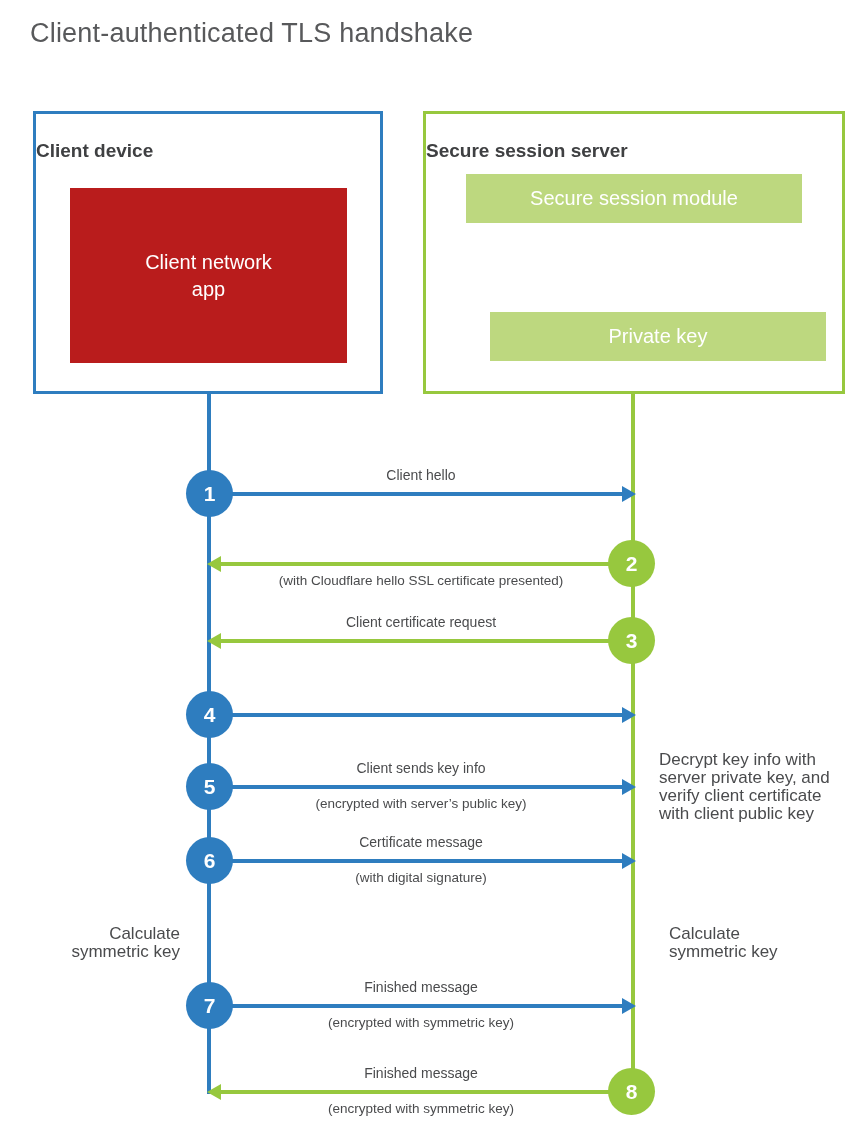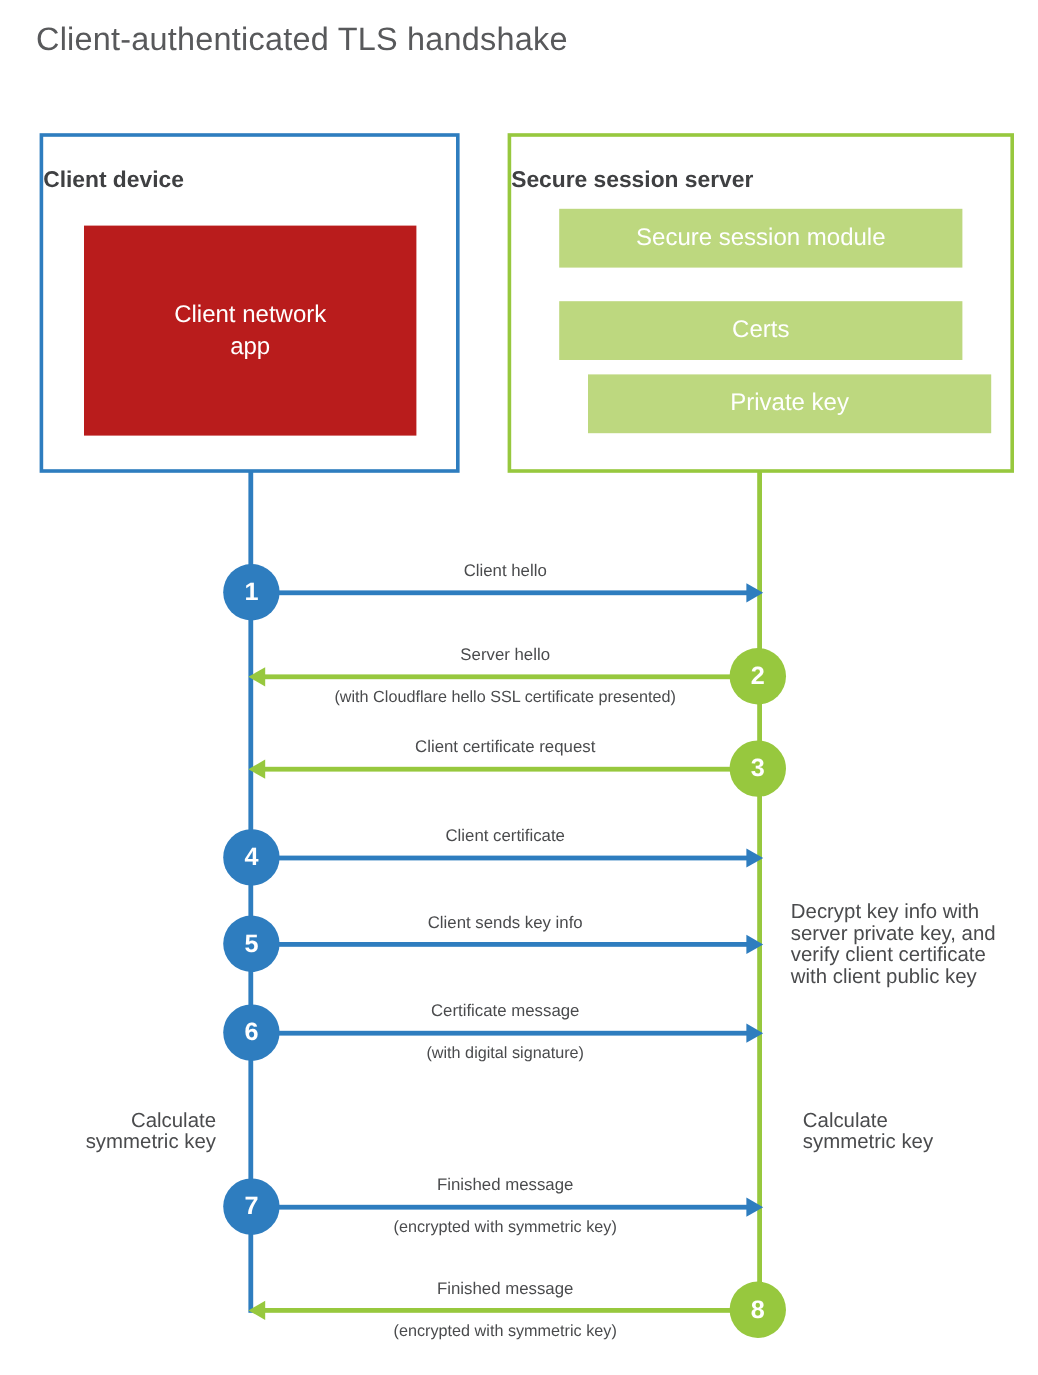--- a/index.html
+++ b/index.html
@@ -72,45 +72,43 @@
   <div class="outer-box client">
     <div class="box-title">Client device</div>
   </div>
   <div class="client-app">Client network
 app</div>
 
   <div class="outer-box server">
     <div class="box-title">Secure session server</div>
   </div>
   <div class="server-bar bar-1">Secure session module</div>
-  <div class="server-bar bar-2">Certs</div>
   <div class="server-bar bar-3">Private key</div>
 
   <div class="lifeline blue"></div>
   <div class="lifeline green"></div>
 
   <div class="msg l1">Client hello</div>
   <div class="arrow blue a1"></div>
   <div class="circle blue c1">1</div>
 
-  <div class="msg l2">Server hello</div>
   <div class="arrow green a2"></div>
   <div class="sub sb2">(with Cloudflare hello SSL certificate presented)</div>
   <div class="circle green c2">2</div>
 
   <div class="msg l3">Client certificate request</div>
   <div class="arrow green a3"></div>
   <div class="circle green c3">3</div>
 
-  <div class="msg l4">Client certificate</div>
   <div class="arrow blue a4"></div>
   <div class="circle blue c4">4</div>
 
   <div class="msg l5">Client sends key info</div>
   <div class="arrow blue a5"></div>
+  <div class="sub sb5">(encrypted with server’s public key)</div>
   <div class="circle blue c5">5</div>
 
   <div class="msg l6">Certificate message</div>
   <div class="arrow blue a6"></div>
   <div class="sub sb6">(with digital signature)</div>
   <div class="circle blue c6">6</div>
 
   <div class="msg l7">Finished message</div>
   <div class="arrow blue a7"></div>
   <div class="sub sb7">(encrypted with symmetric key)</div>

